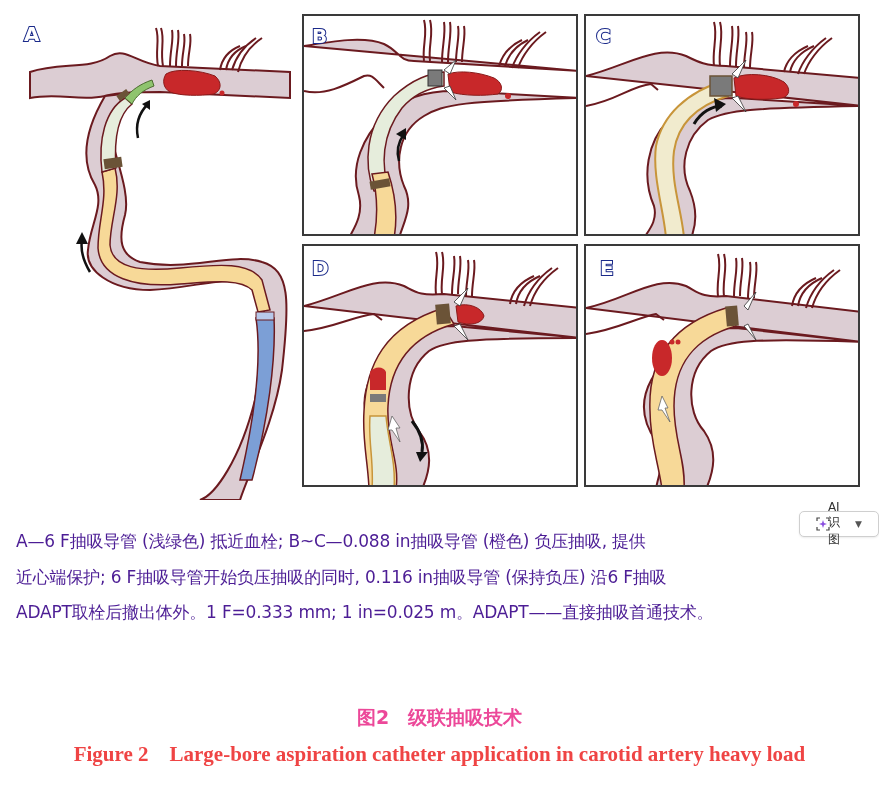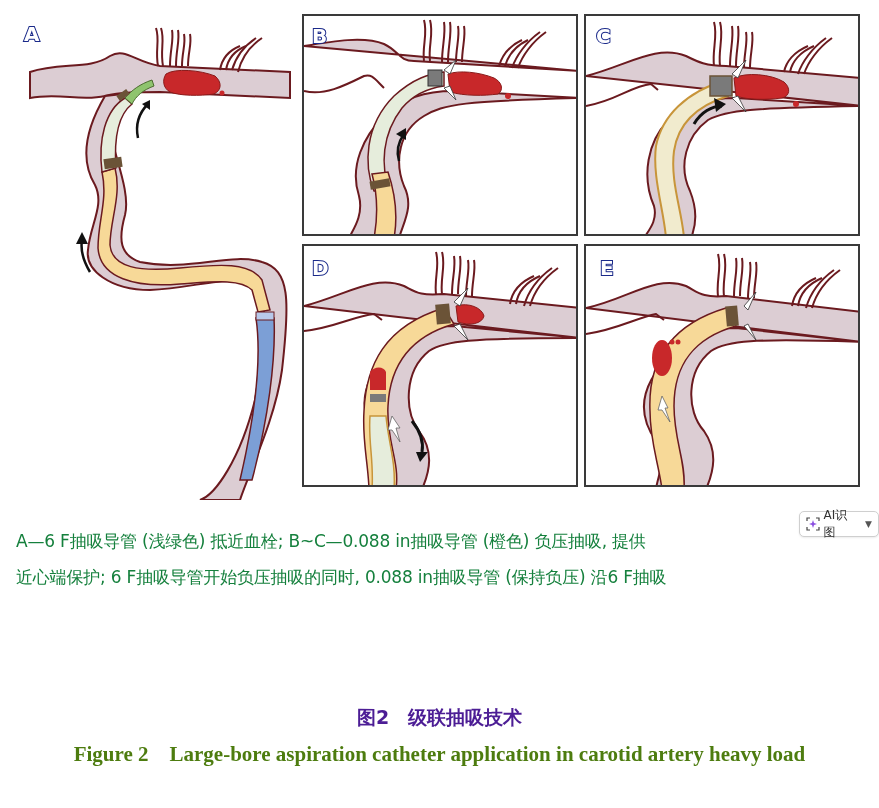--- a/index.html
+++ b/index.html
@@ -2,25 +2,25 @@
 <html><head>
 <meta charset="utf-8">
 <style>
   html, body { margin:0; padding:0; background:#ffffff; }
   body { width:879px; height:808px; position:relative; overflow:hidden; font-family:"DejaVu Sans", sans-serif; }
   .figure { position:absolute; left:0; top:0; width:879px; height:500px; }
   .panel-box { position:absolute; border:2px solid #3a3a3a; background:#fff; box-sizing:border-box; overflow:hidden; }
   .panel-label { position:absolute; font-family:"DejaVu Sans", sans-serif; font-weight:bold; font-size:20px; color:#ffffff;
     -webkit-text-stroke:2px #1b2a8a; paint-order:stroke fill; text-shadow:0 0 1px #1b2a8a; }
   svg { position:absolute; left:0; top:0; }
-  .caption { position:absolute; left:16px; width:850px; font-family:"DejaVu Sans", sans-serif; font-size:17px; line-height:35.5px; color:#15803d; top:524px; letter-spacing:-0.2px; }
+  .caption { position:absolute; left:16px; width:850px; font-family:"DejaVu Sans", sans-serif; font-size:17px; line-height:35.5px; color:#4c1d95; top:524px; letter-spacing:-0.2px; }
   .caption-line { white-space:nowrap; display:block; }
-  .title-cn { position:absolute; left:0; width:879px; top:705px; text-align:center; font-family:"DejaVu Sans", sans-serif; font-weight:bold; font-size:19px; color:#4c1d95; }
-  .title-en { position:absolute; left:0; width:879px; top:738px; text-align:center; font-family:"Liberation Serif", serif; font-weight:bold; font-size:21px; color:#4d7c0f; line-height:33px; }
-  .ai-badge { position:absolute; left:799px; top:511px; height:24px; padding:0 6px; border:1px solid #cfcfcf; border-radius:5px; background:#fff;
+  .title-cn { position:absolute; left:0; width:879px; top:705px; text-align:center; font-family:"DejaVu Sans", sans-serif; font-weight:bold; font-size:19px; color:#ec4899; }
+  .title-en { position:absolute; left:0; width:879px; top:738px; text-align:center; font-family:"Liberation Serif", serif; font-weight:bold; font-size:21px; color:#ef4444; line-height:33px; }
+  .ai-badge { position:absolute; left:799px; top:511px; height:24px; padding:0 16px; border:1px solid #cfcfcf; border-radius:5px; background:#fff;
     display:flex; align-items:center; gap:4px; font-family:"DejaVu Sans", sans-serif; font-size:12px; color:#333; box-shadow:0 1px 2px rgba(0,0,0,0.08); }
   .ai-icon { width:14px; height:14px; position:relative; }
   .chev { font-size:9px; color:#555; margin-left:3px; }
 </style>
 </head>
 <body>
 
 <div class="figure">
 
   <div style="position:absolute;left:0;top:0;width:300px;height:500px;">
@@ -188,19 +188,20 @@
       <path d="M1,4 V1 H4 M10,1 H13 V4 M13,10 V13 H10 M4,13 H1 V10" fill="none" stroke="#444" stroke-width="1.2"></path>
       <path d="M7,3 L8,6 L11,7 L8,8 L7,11 L6,8 L3,7 L6,6 Z" fill="#8a4ee0"></path>
     </svg>
   </span>
   <span>AI识图</span>
   <span class="chev">▼</span>
 </div>
 
 <div class="caption">
   <span class="caption-line">A—6 F抽吸导管 (浅绿色) 抵近血栓; B~C—0.088 in抽吸导管 (橙色) 负压抽吸, 提供</span>
-  <span class="caption-line">近心端保护; 6 F抽吸导管开始负压抽吸的同时, 0.088 in抽吸导管 (保持负压) 沿6 F抽吸</span>
+  <span class="caption-line">近心端保护; 6 F抽吸导管开始负压抽吸的同时, 0.116 in抽吸导管 (保持负压) 沿6 F抽吸</span>
+  <span class="caption-line">ADAPT取栓后撤出体外。1 F=0.333 mm; 1 in=0.025 m。ADAPT——直接抽吸首通技术。</span>
 </div>
 
 <div class="title-cn">图2　级联抽吸技术</div>
 <div class="title-en">
   <div>Figure 2　Large-bore aspiration catheter application in carotid artery heavy load</div>
 </div>
 
 </body></html>

